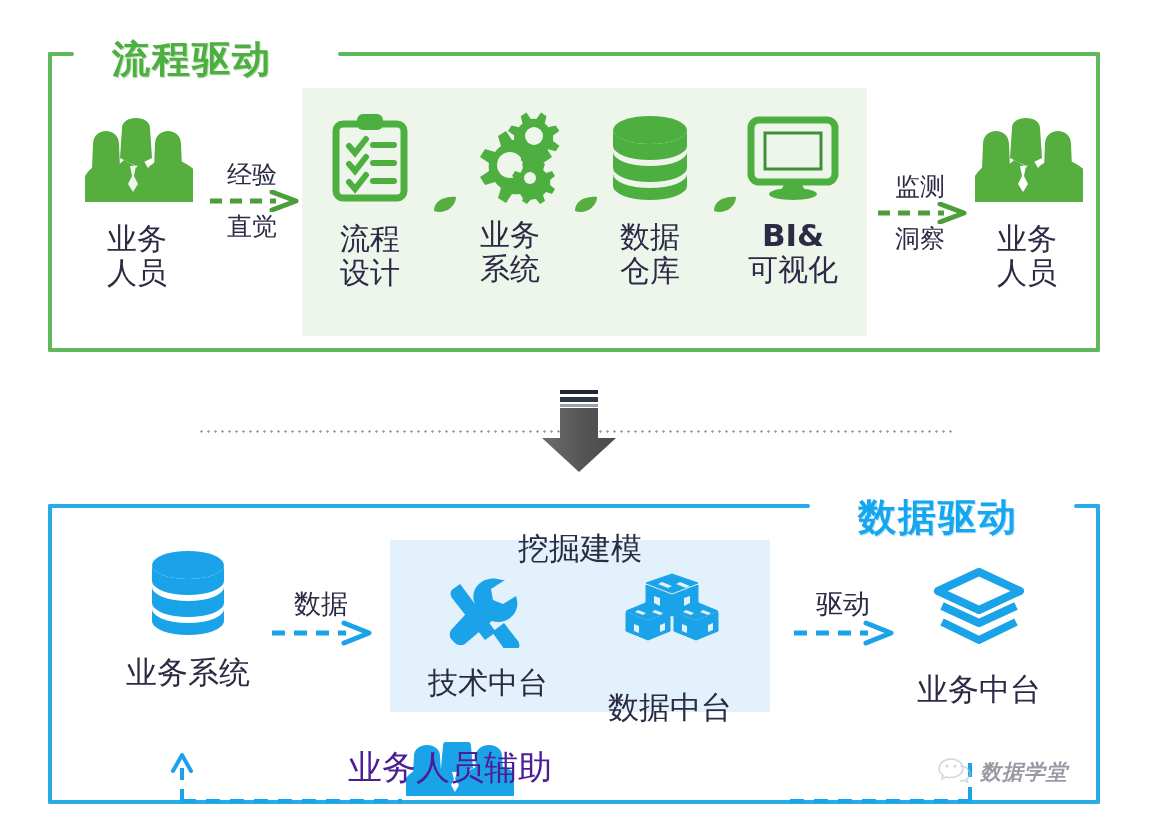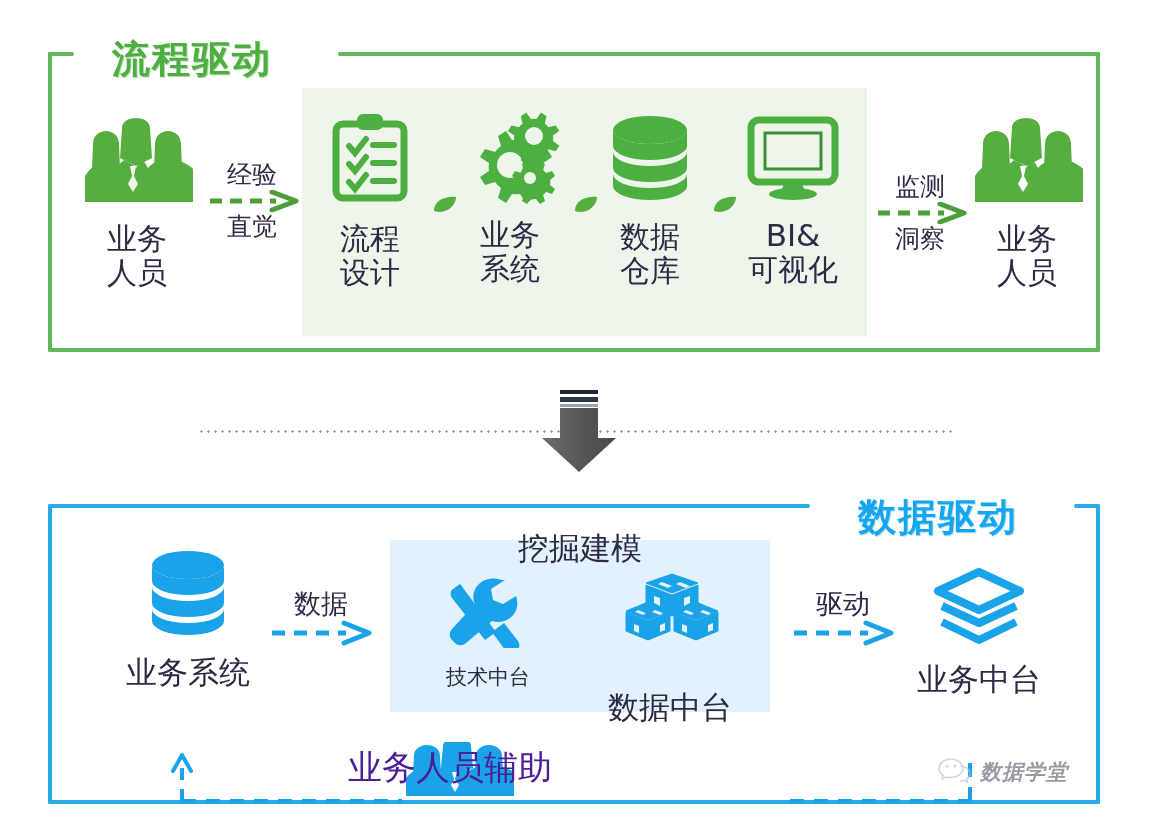--- a/index.html
+++ b/index.html
@@ -232,21 +232,21 @@
       <svg width="100" height="88" viewBox="0 0 100 88">
         <g fill="none" stroke="#4caf3f" stroke-width="7">
           <rect x="8" y="6" width="84" height="62" rx="8"></rect>
         </g>
         <rect x="22" y="19" width="56" height="36" fill="none" stroke="#3f8f36" stroke-width="3"></rect>
         <path d="M42 68 h16 l4 9 h-24z" fill="#4caf3f"></path>
         <ellipse cx="50" cy="80" rx="24" ry="6" fill="#4caf3f"></ellipse>
       </svg>
     </span>
     <div class="cap" style="font-size:30px;margin-top:12px;">
-      <div style="font-weight:normal;font-size:31px;">BI&amp;</div>
+      <div style="font-weight:bold;font-size:31px;">BI&amp;</div>
       <div>可视化</div>
     </div>
   </div>
 
   <div class="conn" style="left:872px;top:160px;width:96px;margin-top:12px;">
     <div class="lbl">监测</div>
     <span class="arrowbox">
       <svg width="96" height="22" viewBox="0 0 96 22">
         <path d="M6 11 L72 11" stroke="#4d9e3a" stroke-width="5" stroke-dasharray="12 8" fill="none"></path>
         <path d="M68 2 L92 11 L68 20" stroke="#4d9e3a" stroke-width="5" fill="none" stroke-linecap="round" stroke-linejoin="round"></path>
@@ -334,21 +334,21 @@
   <div class="node" style="left:412px;top:576px;width:152px;">
     <span class="ic">
       <svg width="84" height="72" viewBox="0 0 84 72">
         <g fill="#1aa3e8">
           <path d="M58 4 l-14 9 2 11 10 4 13-8 c3 8 1 17-6 22 -5 4-12 5-18 3 l-26 22 c-3 3-8 3-11 0 l-3-3 c-3-3-3-8 0-11 l23-25 c-3-6-2-14 3-19 6-7 16-8 24-5z" transform="translate(1,0)"></path>
           <path d="M12 6 l-7 5 c-3 2-3 6-1 9 l33 42 11-8 -33-44 c-1-2-2-3-3-4z" transform="translate(2,2)"></path>
           <path d="M46 56 l12-9 14 18 c2 3 2 7-1 9 l-3 2 c-3 2-7 1-9-2z"></path>
         </g>
       </svg>
     </span>
-    <div class="cap" style="font-size:21px;margin-top:14px;">
+    <div class="cap" style="font-size:30px;margin-top:14px;">
       <div>技术中台</div>
     </div>
   </div>
 
   <div class="node" style="left:594px;top:572px;width:152px;">
     <span class="ic">
       <svg width="104" height="78" viewBox="0 0 104 78">
         <g fill="#1aa3e8" stroke="#1aa3e8" stroke-width="1">
           <path d="M54 2 l26 9 -26 10 -26-10z"></path>
           <path d="M28 13 l26 10 v21 l-26-10z"></path>
@@ -394,21 +394,21 @@
   <div class="node" style="left:908px;top:566px;width:142px;">
     <span class="ic">
       <svg width="98" height="84" viewBox="0 0 98 84">
         <g fill="none" stroke="#1aa3e8" stroke-width="8" stroke-linejoin="round">
           <path d="M49 6 L90 25 L49 44 L8 25z"></path>
           <path d="M12 40 L49 57 L86 40"></path>
           <path d="M12 56 L49 74 L86 56"></path>
         </g>
       </svg>
     </span>
-    <div class="cap" style="font-size:31px;margin-top:8px;">
+    <div class="cap" style="font-size:31px;margin-top:18px;">
       <div>业务中台</div>
     </div>
   </div>
 
   <div class="feedback-row">
     <svg width="880" height="60" viewBox="0 0 880 60">
       <g stroke="#1aa3e8" stroke-width="4" fill="none" stroke-dasharray="14 10">
         <path d="M32 56 L252 56"></path>
         <path d="M640 56 L820 56"></path>
         <path d="M820 56 L820 12"></path>

